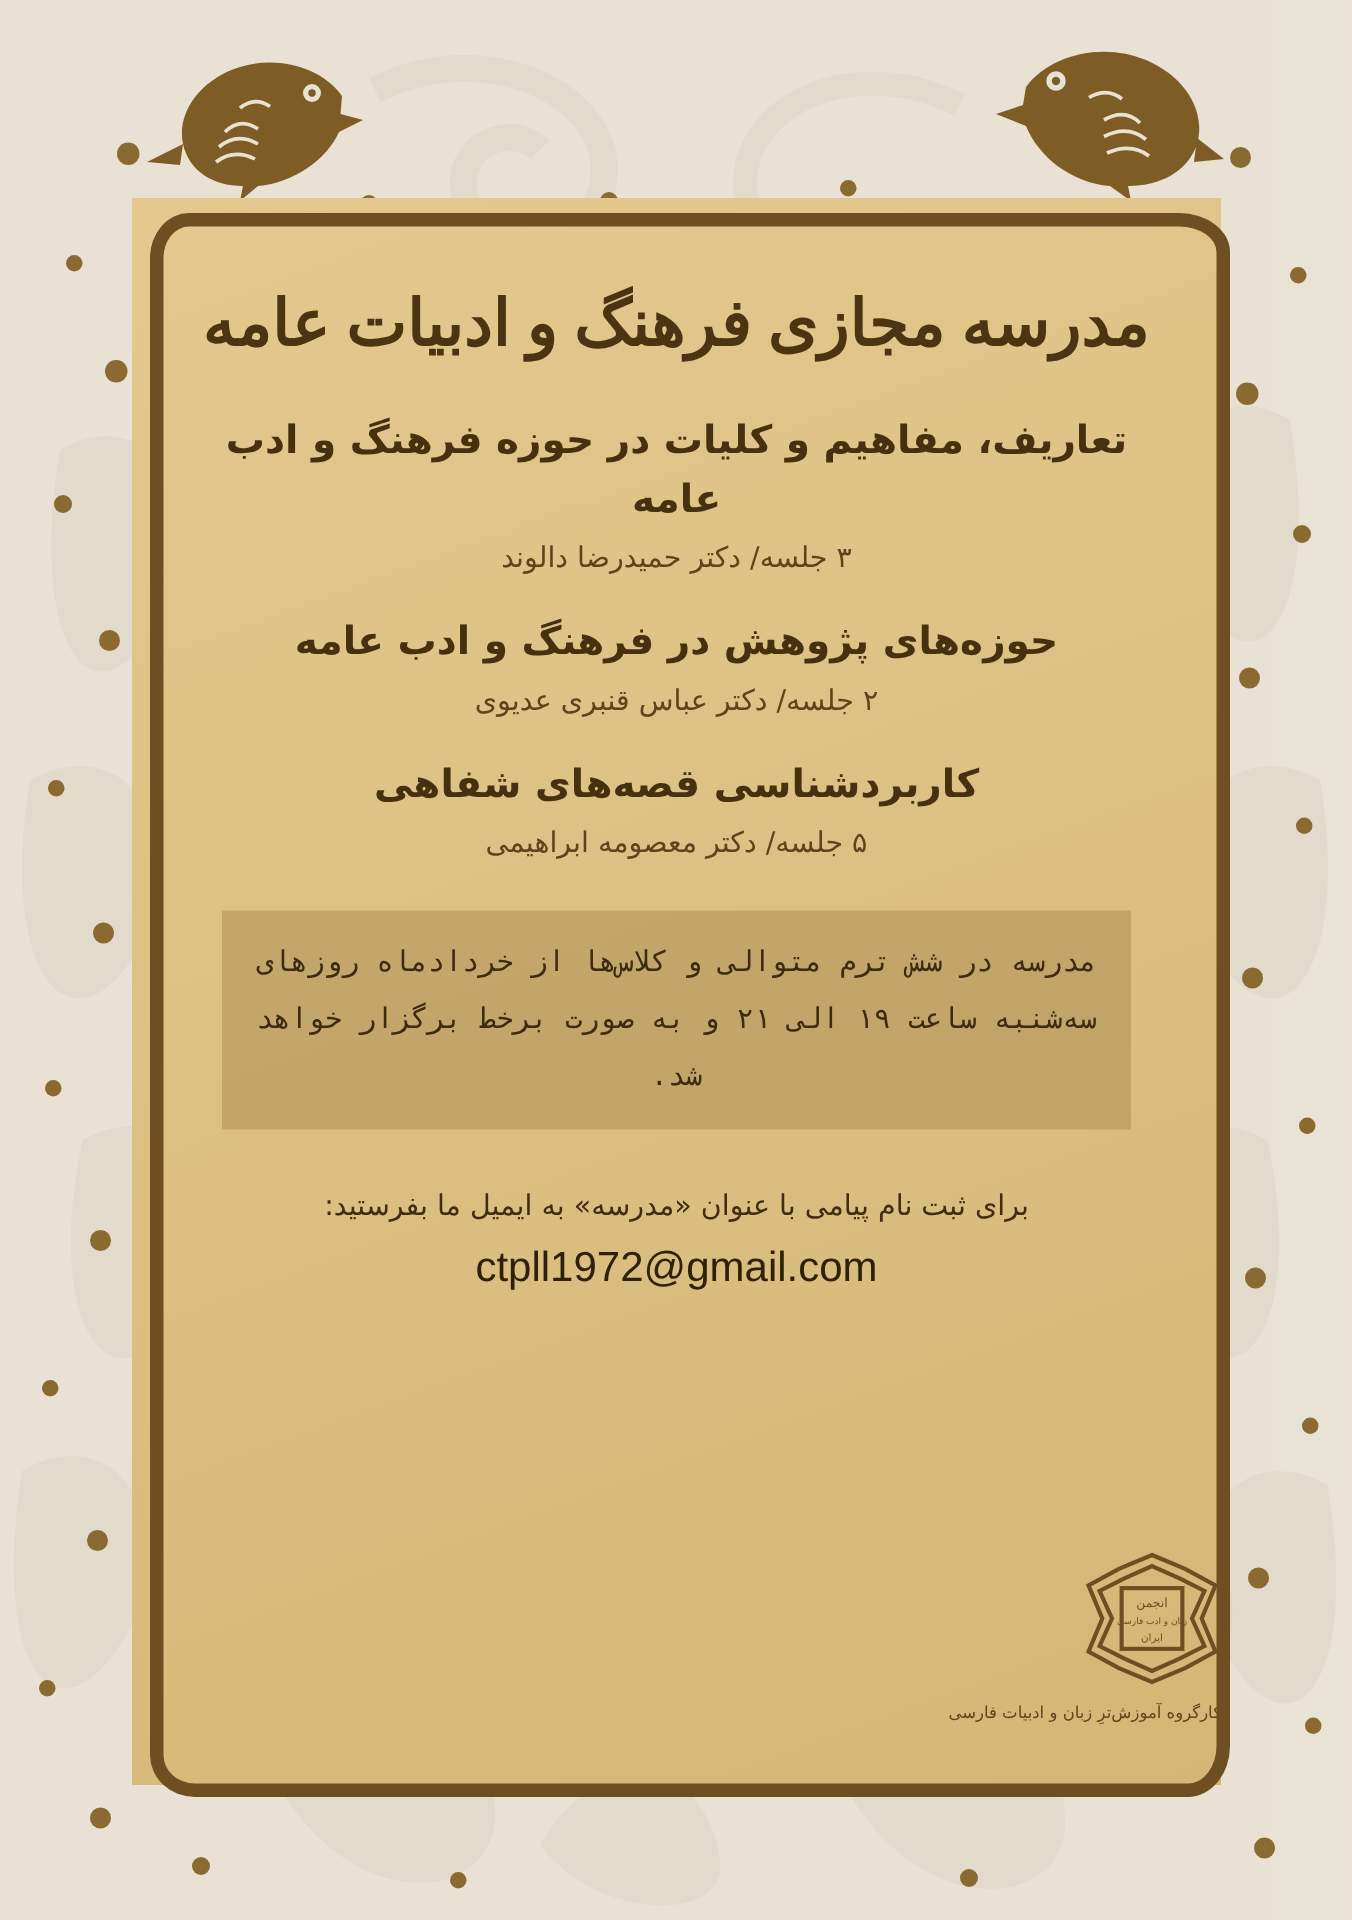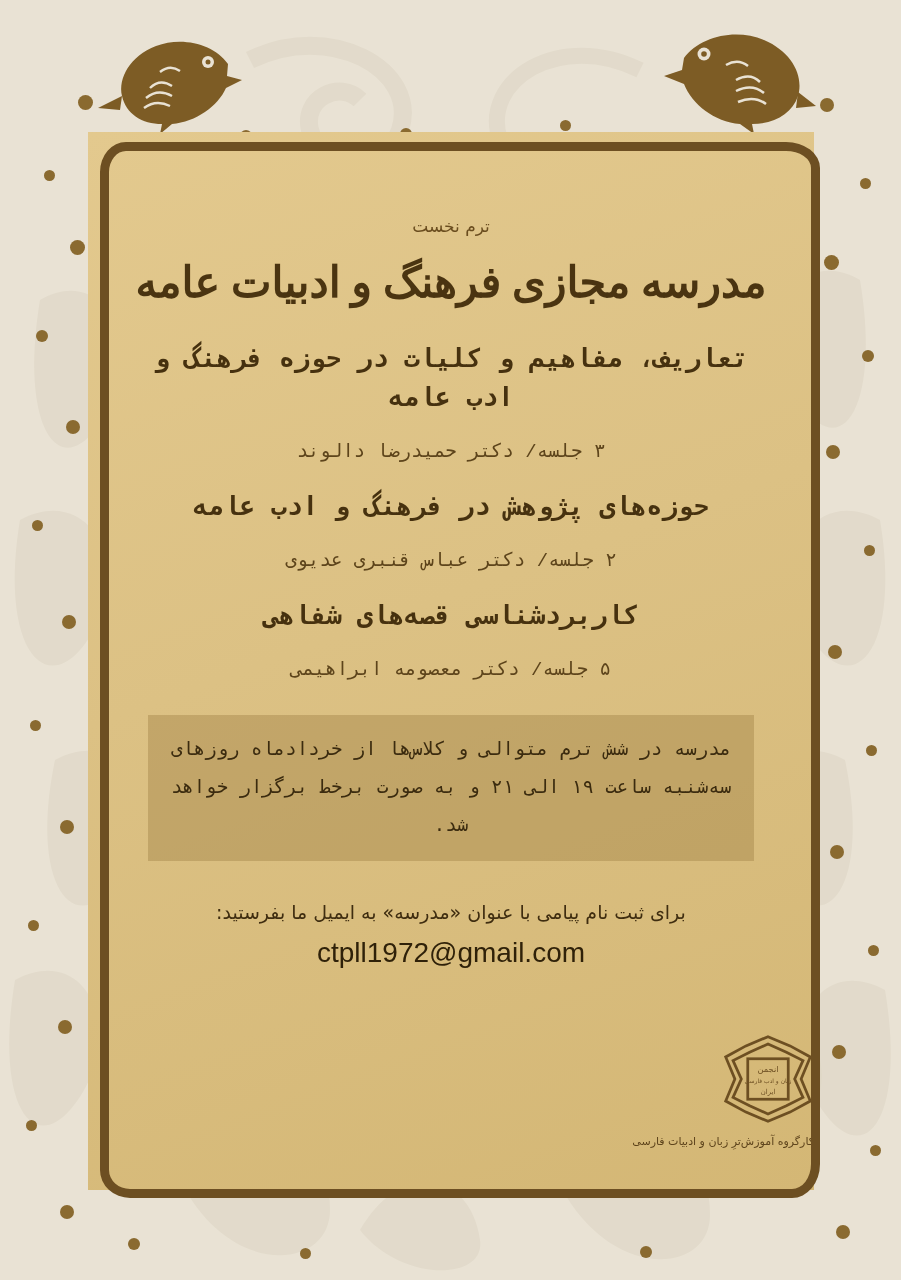--- a/index.html
+++ b/index.html
@@ -61,33 +61,32 @@
     font-size:43px;
     font-weight:700;
     color:#4a3411;
     margin-top:18px;
     line-height:1.35;
     font-family:Liberation Serif, serif;
   }
 
   .course{
     margin-top:26px;
-    font-family:Liberation Mono, monospace;
   }
   .course-name{
     font-size:26px;
     font-weight:700;
     color:#46310f;
     line-height:1.5;
     padding:0 6px;
   }
   .course-meta{
     font-size:19px;
     color:#5d441b;
-    margin-top:20px;
+    margin-top:8px;
   }
 
   .notebox{
     margin:34px 14px 0 14px;
     background:rgba(160,129,70,.42);
     padding:16px 22px;
     font-size:19px;
     line-height:2.0;
     color:#3b2b0f;
     font-family:Liberation Mono, monospace;
@@ -255,21 +254,20 @@
         <ellipse cx="9" cy="20" rx="9" ry="5"></ellipse>
         <ellipse cx="31" cy="20" rx="9" ry="5"></ellipse>
         <circle cx="20" cy="20" r="5" fill="#d9cfae"></circle>
       </g>
   </svg>
 </div>
 
 <div class="poster">
   <div class="poster-inner">
 
-    <div class="kicker">ترم نخست</div>
 
     <h1 class="title">مدرسه مجازی فرهنگ و ادبیات عامه</h1>
 
     <div class="course">
       <div class="course-name">تعاریف، مفاهیم و کلیات در حوزه فرهنگ و ادب عامه</div>
       <div class="course-meta">۳ جلسه/ دکتر حمیدرضا دالوند</div>
     </div>
 
 
     <div class="course">

